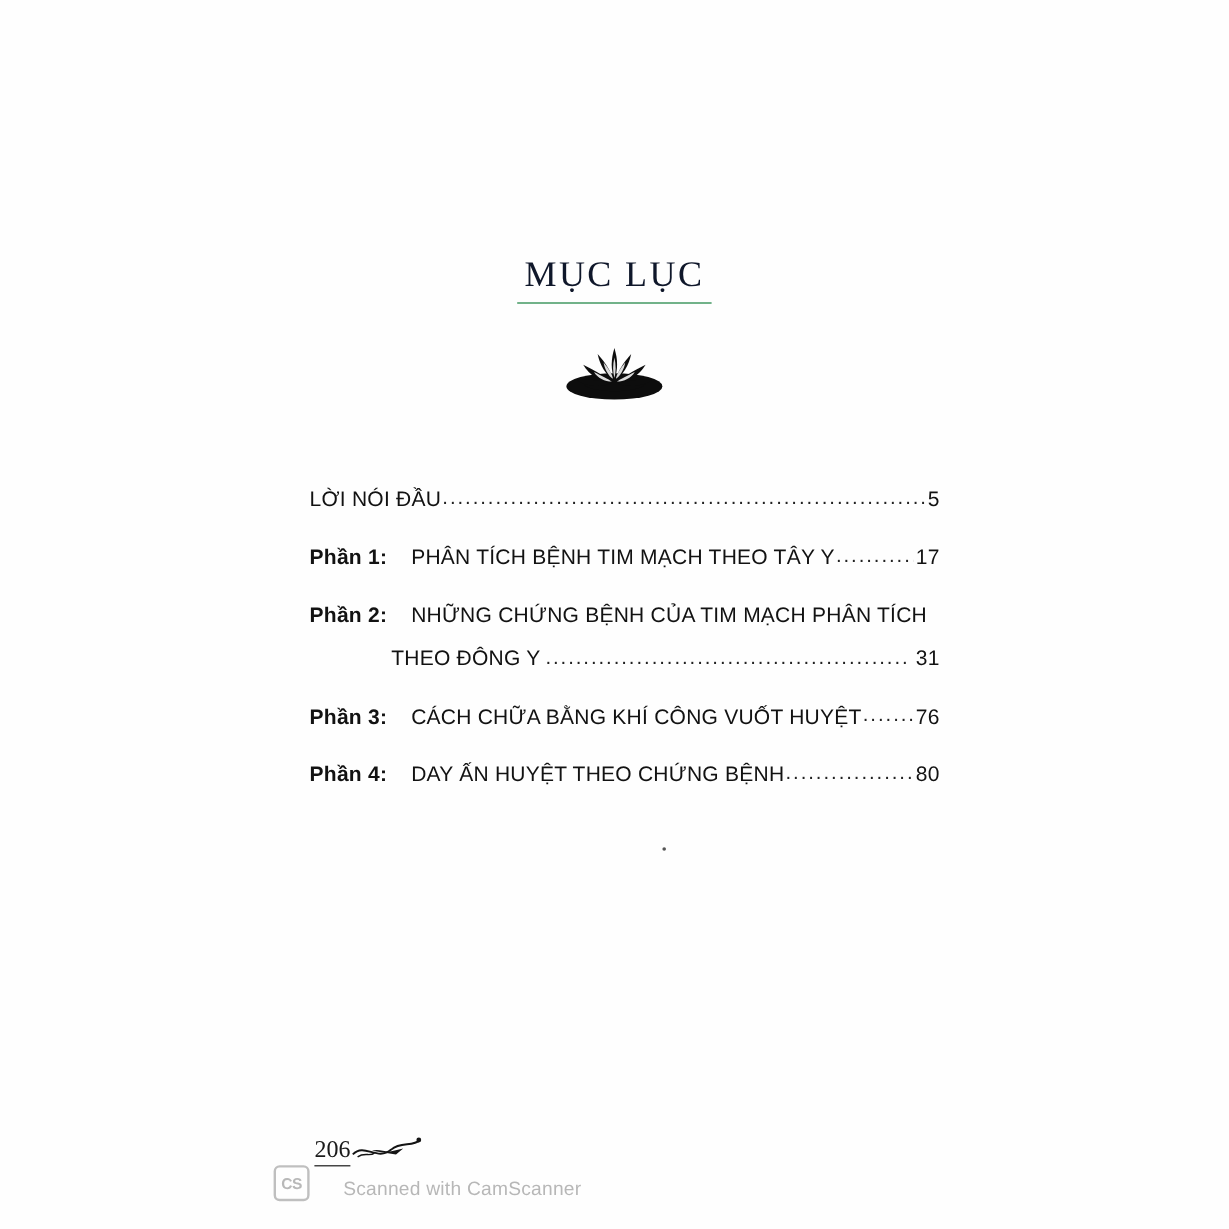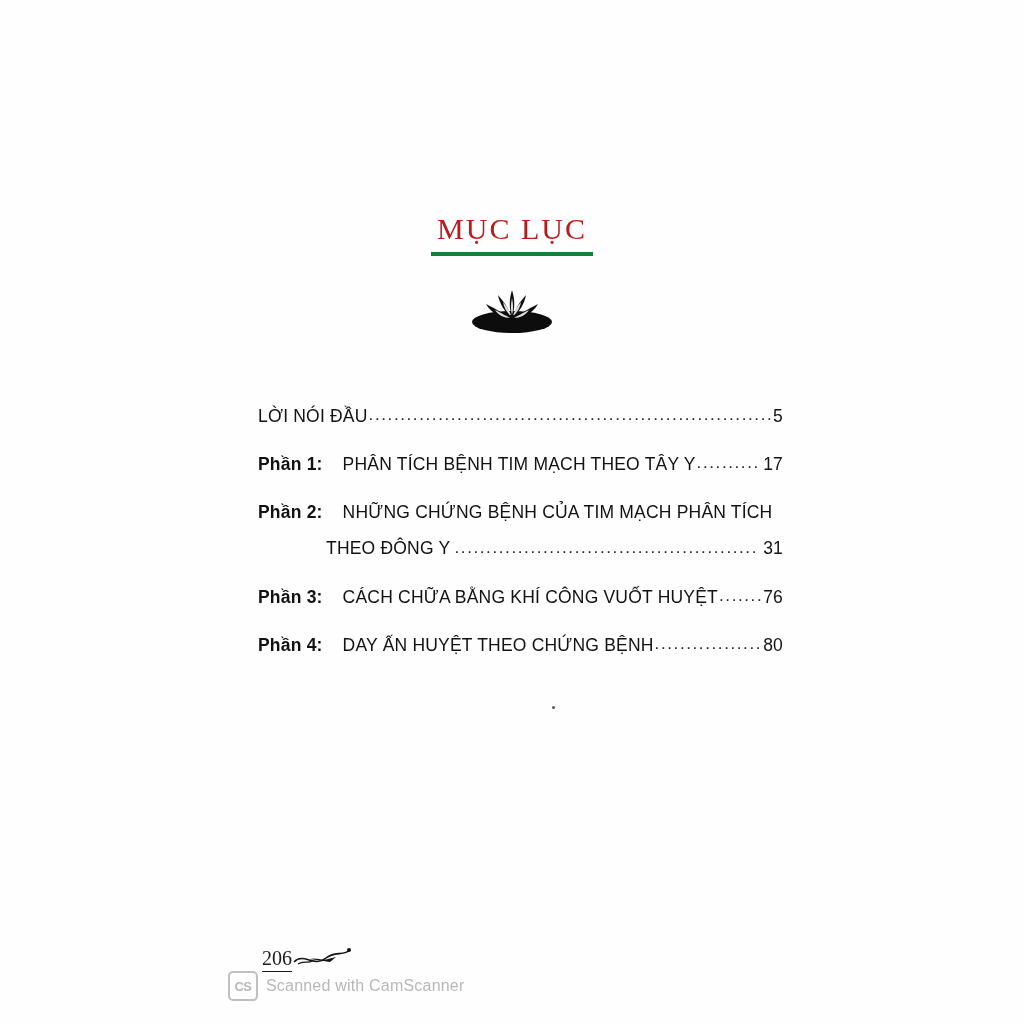--- a/index.html
+++ b/index.html
@@ -30,23 +30,23 @@
     left: 0;
     top: 212px;
     width: 1024px;
     text-align: center;
   }
   .toc-title {
     display: inline-block;
     font-family: "Liberation Serif", serif;
     font-size: 30px;
     letter-spacing: 2px;
-    color: #b91c1c;
+    color: #0f172a;
     padding: 0 6px 6px 6px;
-    border-bottom: 4px solid #15803d;
+    border-bottom: 1px solid #15803d;
   }
 
   
   .ornament {
     position: absolute;
     left: 462px;
     top: 286px;
     width: 100px;
     height: 52px;
   }
@@ -134,22 +134,22 @@
     padding-bottom: 1px;
   }
   .footer-flourish { width: 62px; height: 26px; }
 
   
   .watermark {
     position: absolute;
     left: 228px;
     top: 971px;
     display: flex;
-    align-items: center;
-    gap: 8px;
+    align-items: flex-end;
+    gap: 28px;
     opacity: 0.62;
   }
   .cs-badge {
     width: 26px;
     height: 26px;
     border: 2px solid #9a9a9a;
     border-radius: 5px;
     color: #8e8e8e;
     font-size: 13px;
     font-weight: bold;

